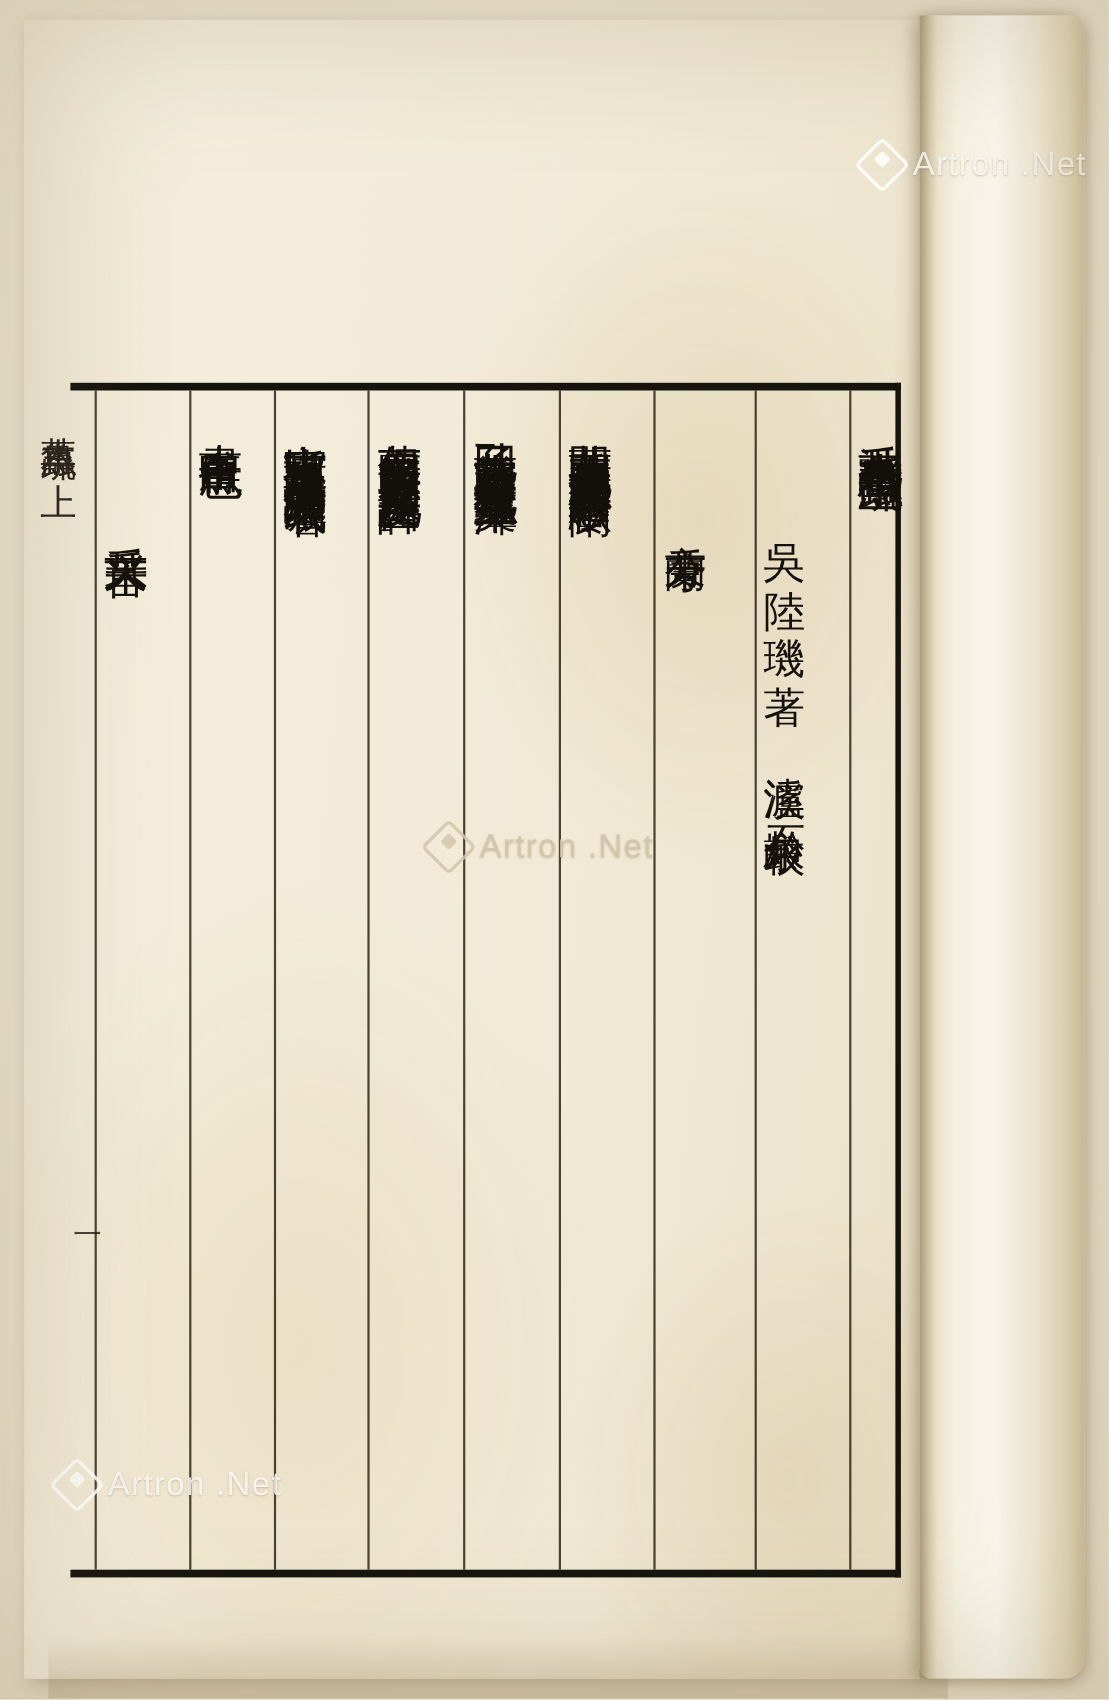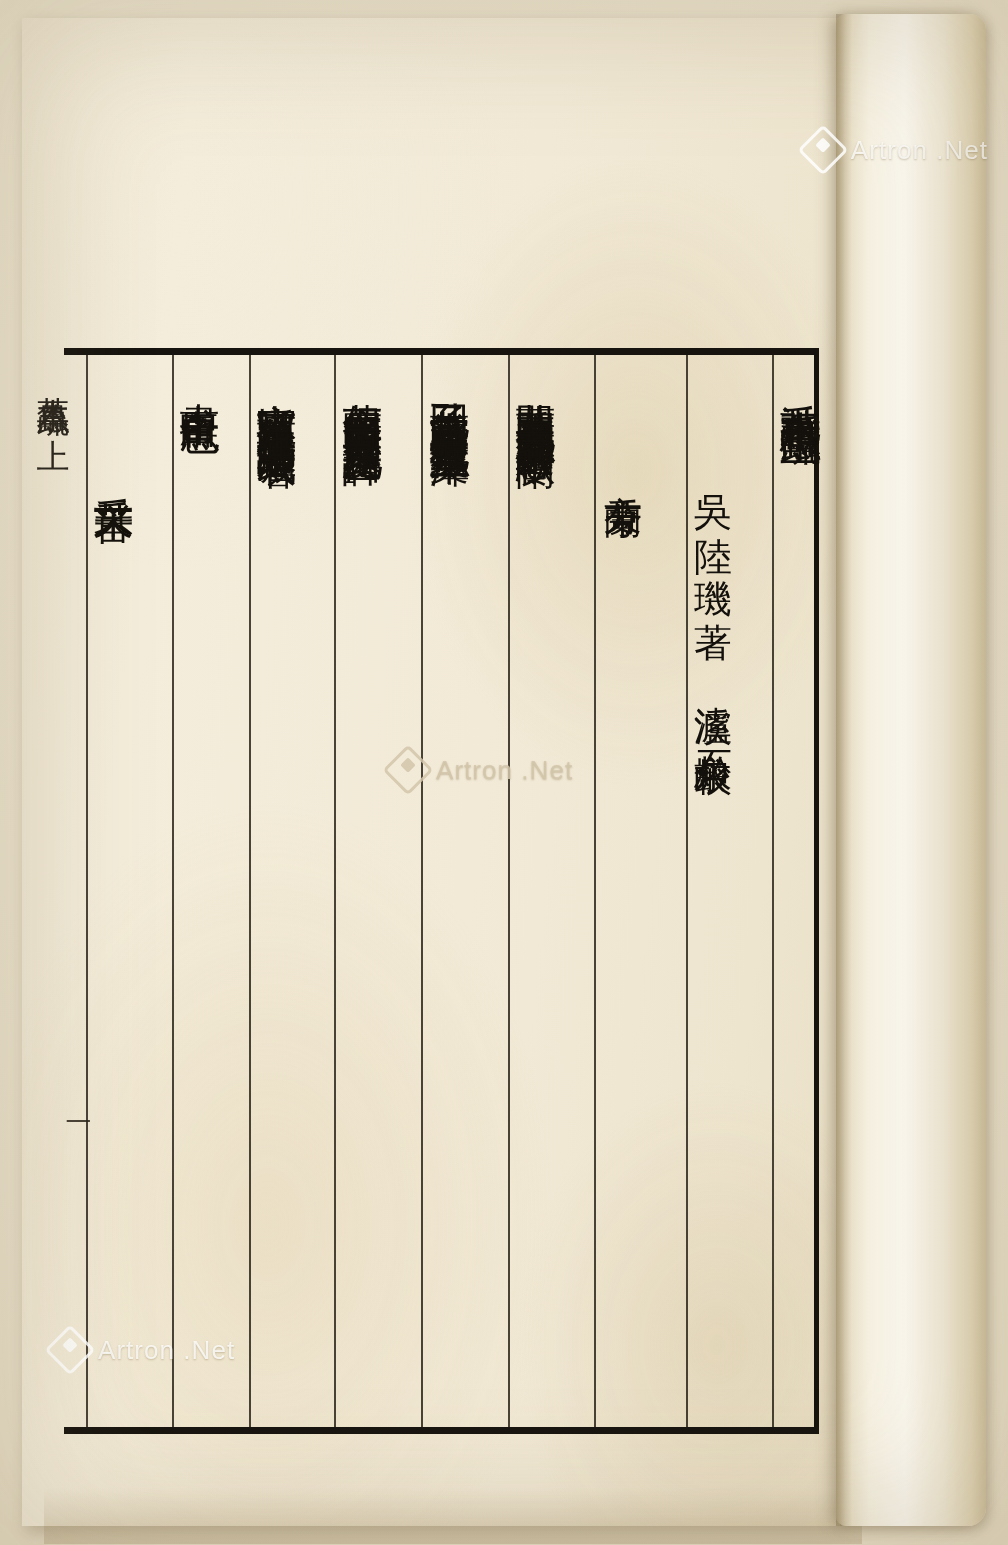--- a/index.html
+++ b/index.html
@@ -90,21 +90,21 @@
   #margin-num{
     position:absolute; left:40px; top:1090px;
     writing-mode:vertical-rl; text-orientation:upright;
     font-size:26px; color:#2a241a; opacity:.85;
   }
   
   .wm{
     position:absolute;display:flex;align-items:center;gap:10px;
     color:rgba(255,255,255,.80);
     font-family:"Liberation Sans", sans-serif;
-    font-size:26px;letter-spacing:.04em;
+    font-size:30px;letter-spacing:.04em;
     text-shadow:0 1px 2px rgba(120,100,60,.35);
     pointer-events:none;
   }
   .wm .dia{
     width:30px;height:30px;border:3px solid rgba(255,255,255,.85);
     transform:rotate(45deg);border-radius:5px;display:inline-block;
     position:relative;
   }
   .wm .dia:after{
     content:"";position:absolute;left:6px;top:6px;width:11px;height:11px;

